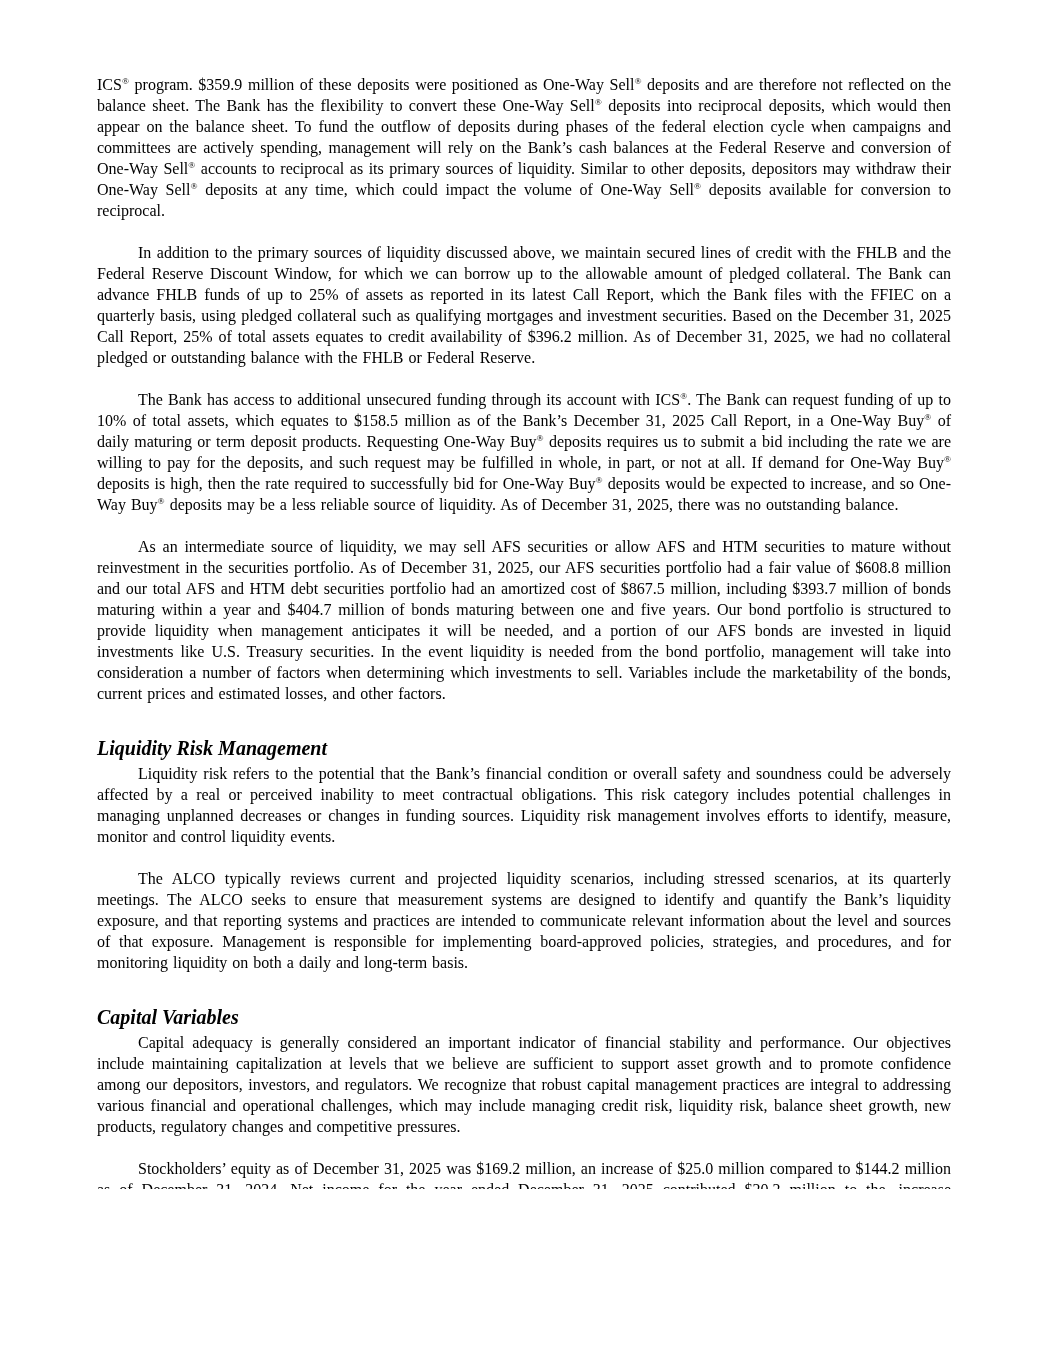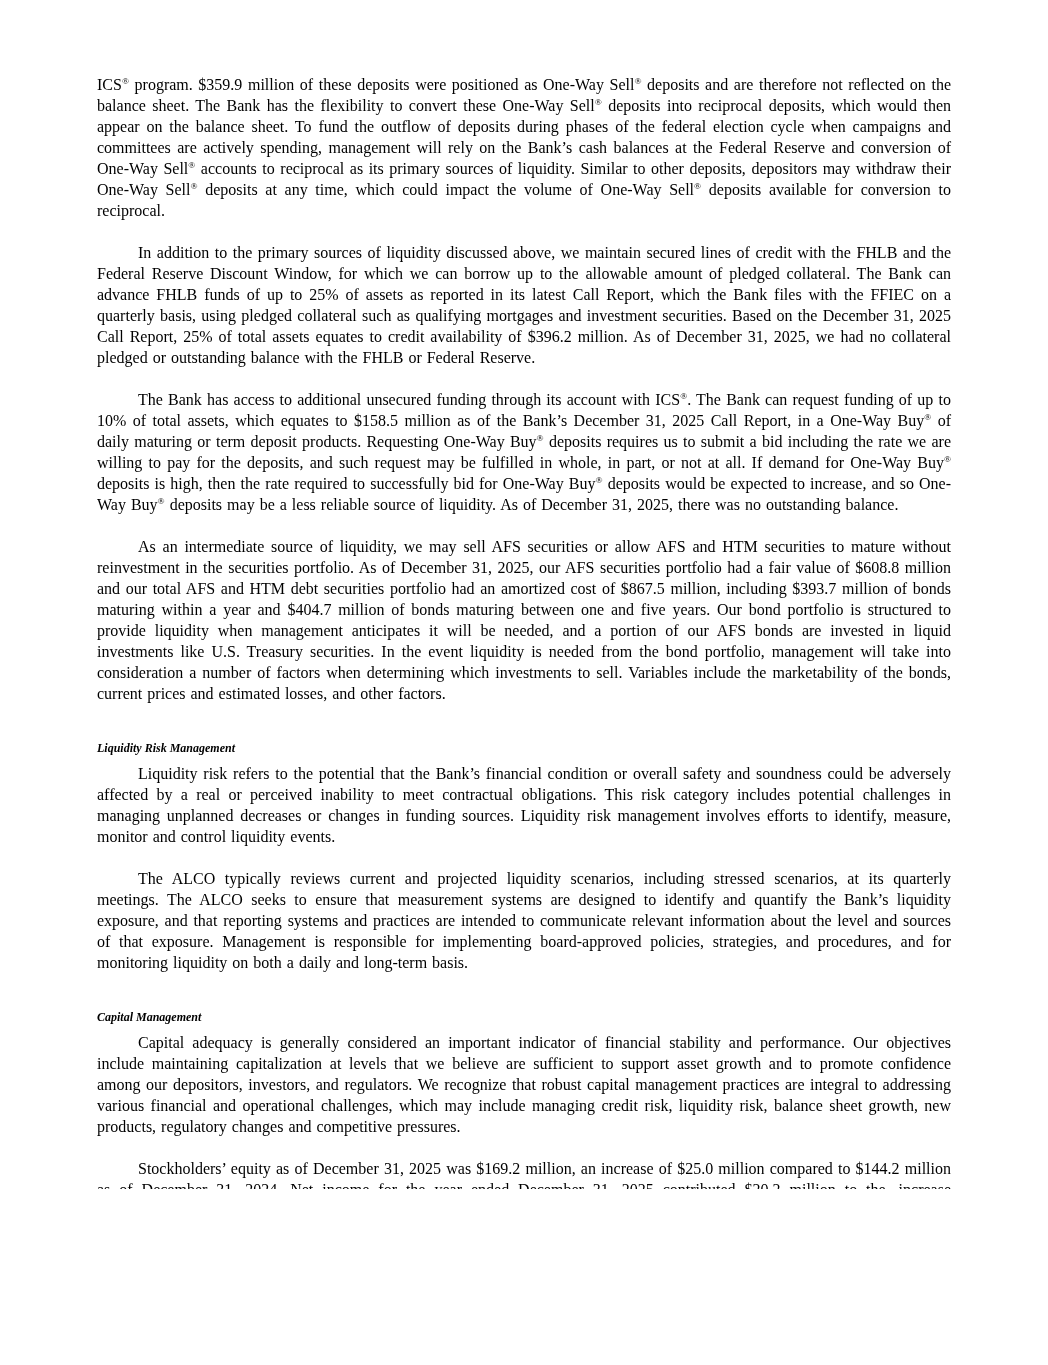--- a/index.html
+++ b/index.html
@@ -31,21 +31,21 @@
     word-spacing: 1px;
   }
   .para.no-indent {
     text-indent: 0;
     margin-top: 0;
   }
   .para.tight {
   }
   .heading {
     margin: 34px 0 0 0;
-    font-size: 12px;
+    font-size: 20px;
     line-height: 21px;
     font-weight: bold;
     font-style: italic;
     text-align: left;
   }
   .heading + .para {
     margin-top: 4px;
   }
   sup {
     font-size: 0.58em;
@@ -76,21 +76,21 @@
 
 
     <p class="para">As an intermediate source of liquidity, we may sell AFS securities or allow AFS and HTM securities to mature without reinvestment in the securities portfolio. As of December 31, 2025, our AFS securities portfolio had a fair value of $608.8 million and our total AFS and HTM debt securities portfolio had an amortized cost of $867.5 million, including $393.7 million of bonds maturing within a year and $404.7 million of bonds maturing between one and five years. Our bond portfolio is structured to provide liquidity when management anticipates it will be needed, and a portion of our AFS bonds are invested in liquid investments like U.S. Treasury securities. In the event liquidity is needed from the bond portfolio, management will take into consideration a number of factors when determining which investments to sell. Variables include the marketability of the bonds, current prices and estimated losses, and other factors.</p>
 
     <h3 class="heading">Liquidity Risk Management</h3>
 
     <p class="para">Liquidity risk refers to the potential that the Bank’s financial condition or overall safety and soundness could be adversely affected by a real or perceived inability to meet contractual obligations. This risk category includes potential challenges in managing unplanned decreases or changes in funding sources. Liquidity risk management involves efforts to identify, measure, monitor and control liquidity events.</p>
 
     <p class="para">The ALCO typically reviews current and projected liquidity scenarios, including stressed scenarios, at its quarterly meetings. The ALCO seeks to ensure that measurement systems are designed to identify and quantify the Bank’s liquidity exposure, and that reporting systems and practices are intended to communicate relevant information about the level and sources of that exposure. Management is responsible for implementing board-approved policies, strategies, and procedures, and for monitoring liquidity on both a daily and long-term basis.</p>
 
-    <h3 class="heading">Capital Management</h3>
+    <h3 class="heading">Capital Variables</h3>
 
     <p class="para">Capital adequacy is generally considered an important indicator of financial stability and performance. Our objectives include maintaining capitalization at levels that we believe are sufficient to support asset growth and to promote confidence among our depositors, investors, and regulators. We recognize that robust capital management practices are integral to addressing various financial and operational challenges, which may include managing credit risk, liquidity risk, balance sheet growth, new products, regulatory changes and competitive pressures.</p>
 
     <p class="para tight">Stockholders’ equity as of December 31, 2025 was $169.2 million, an increase of $25.0 million compared to $144.2 million as of December 31, 2024. Net income for the year ended December 31, 2025 contributed $20.2 million to the, increase stockholders’ equity. The remaining change was due to a $4.7 million decrease in accumulated other</p>
 
   </div>
 
   <div class="footer">
     <span>70</span>
   </div>

